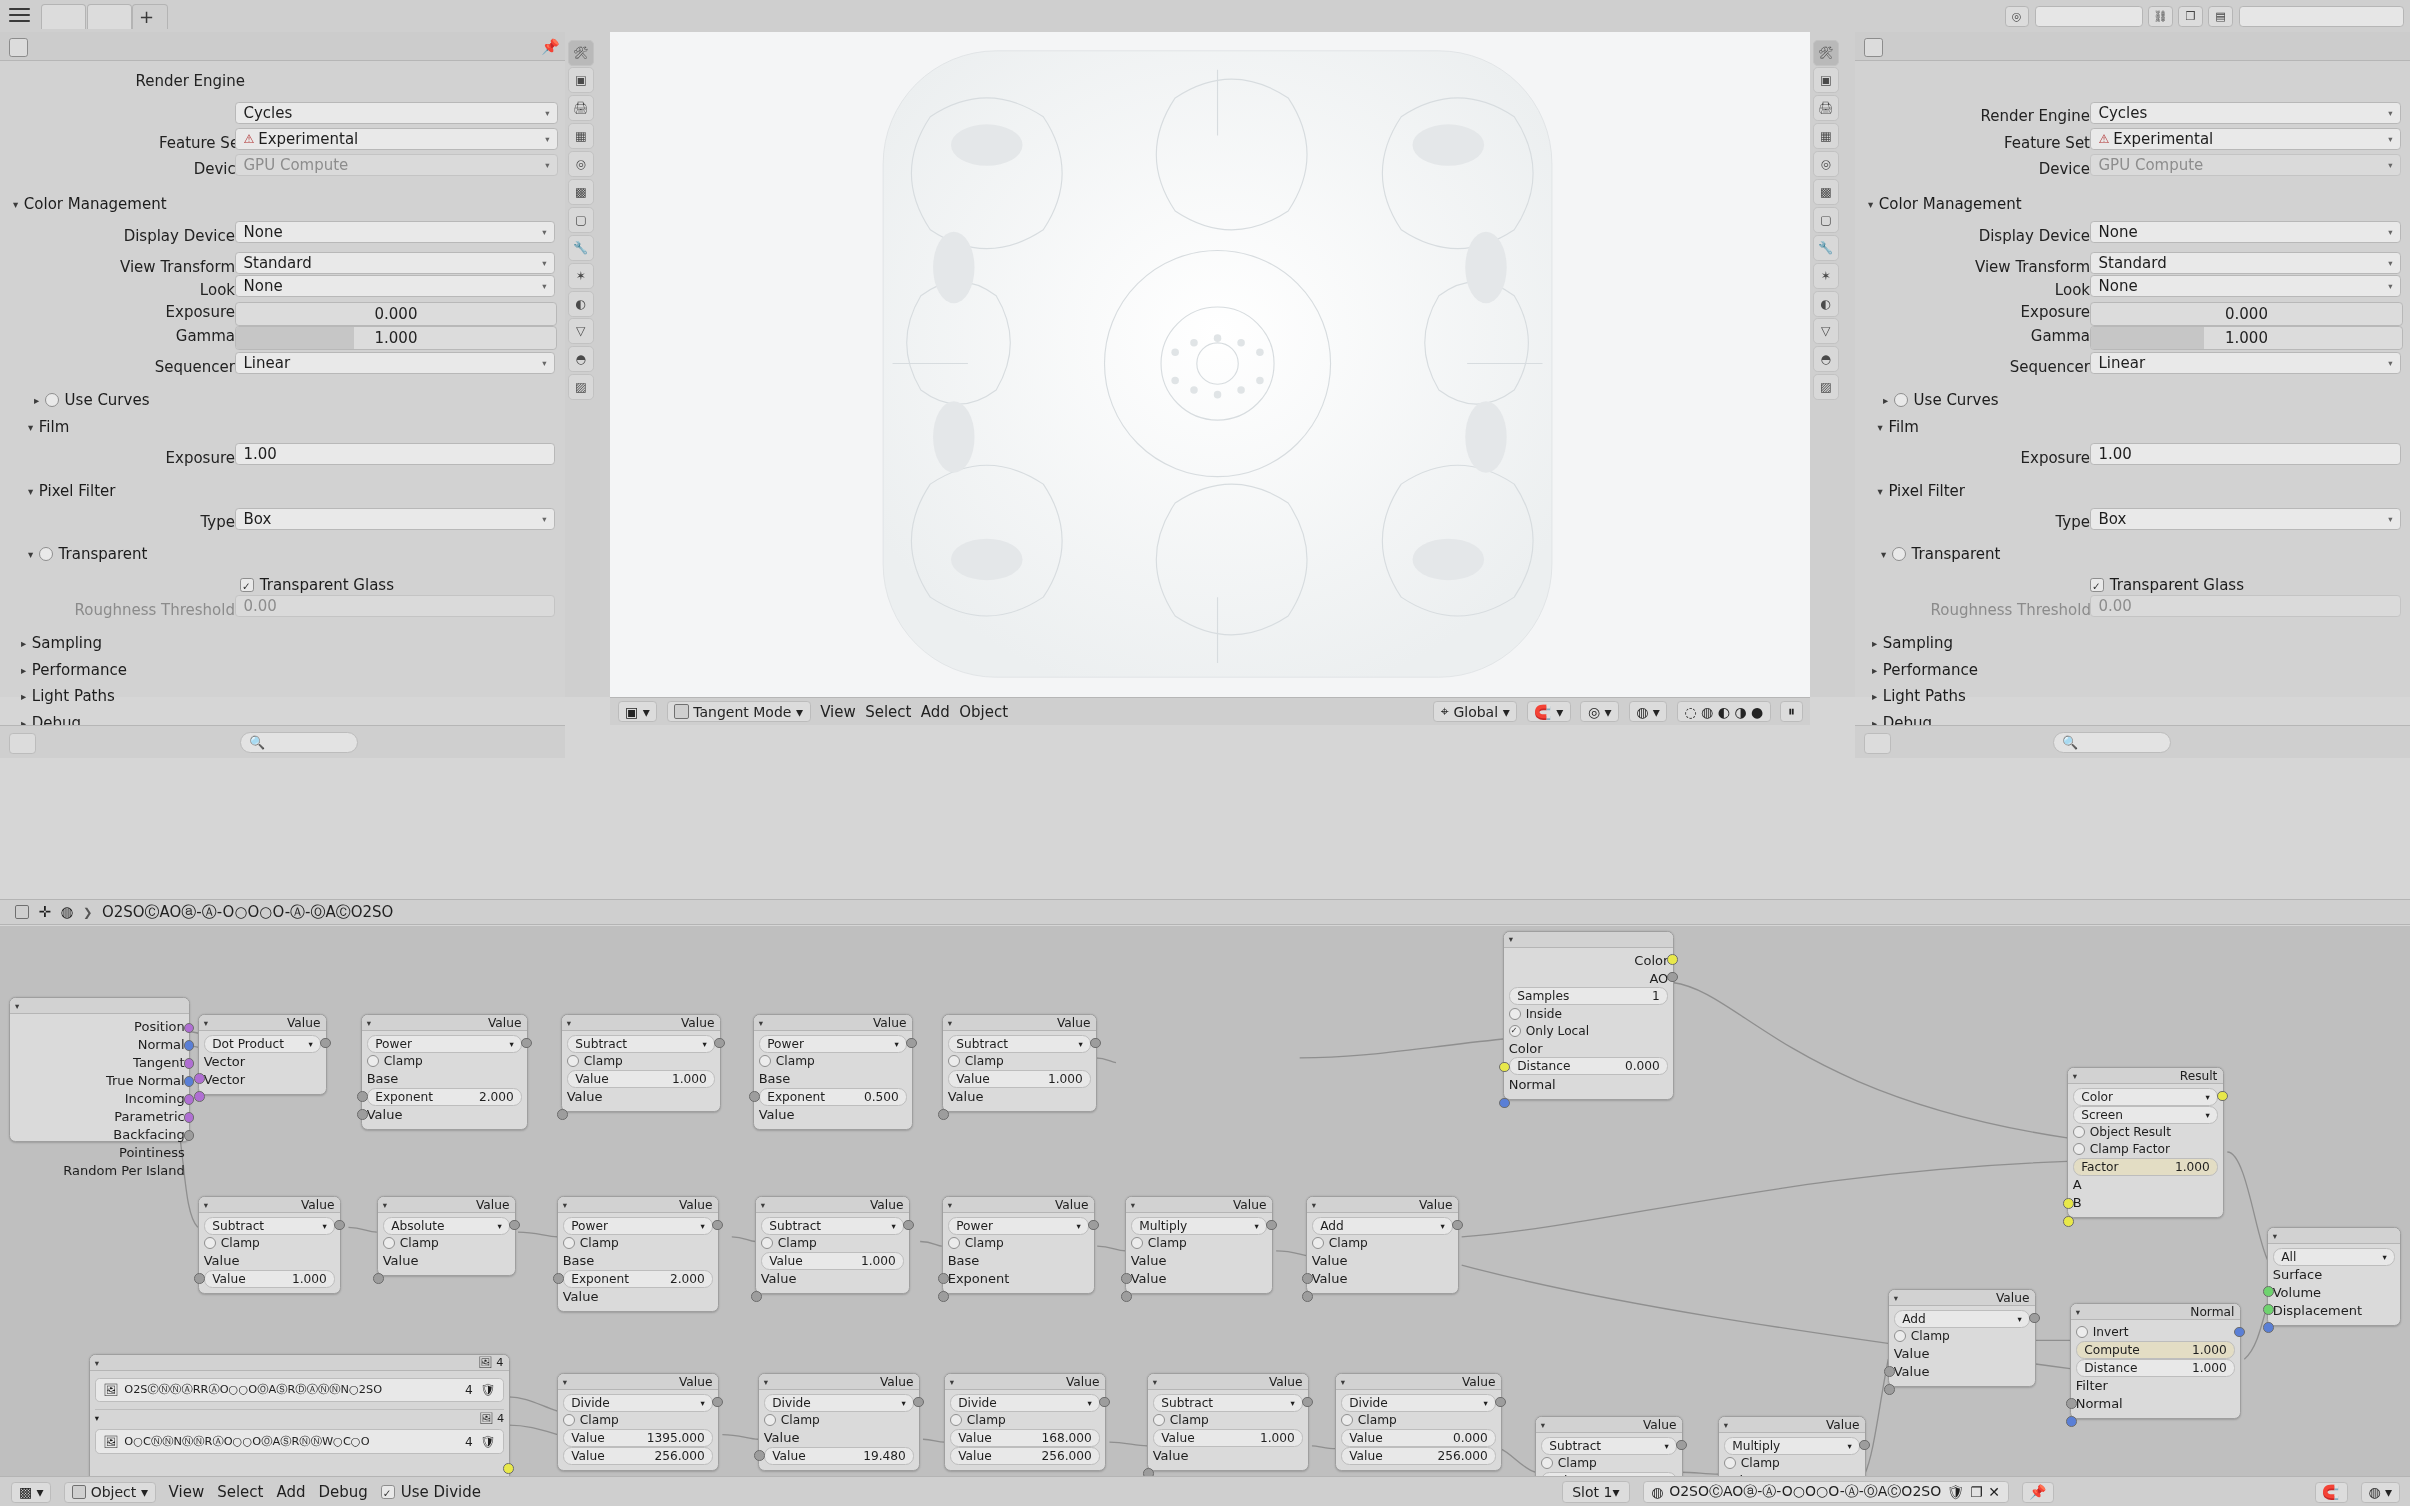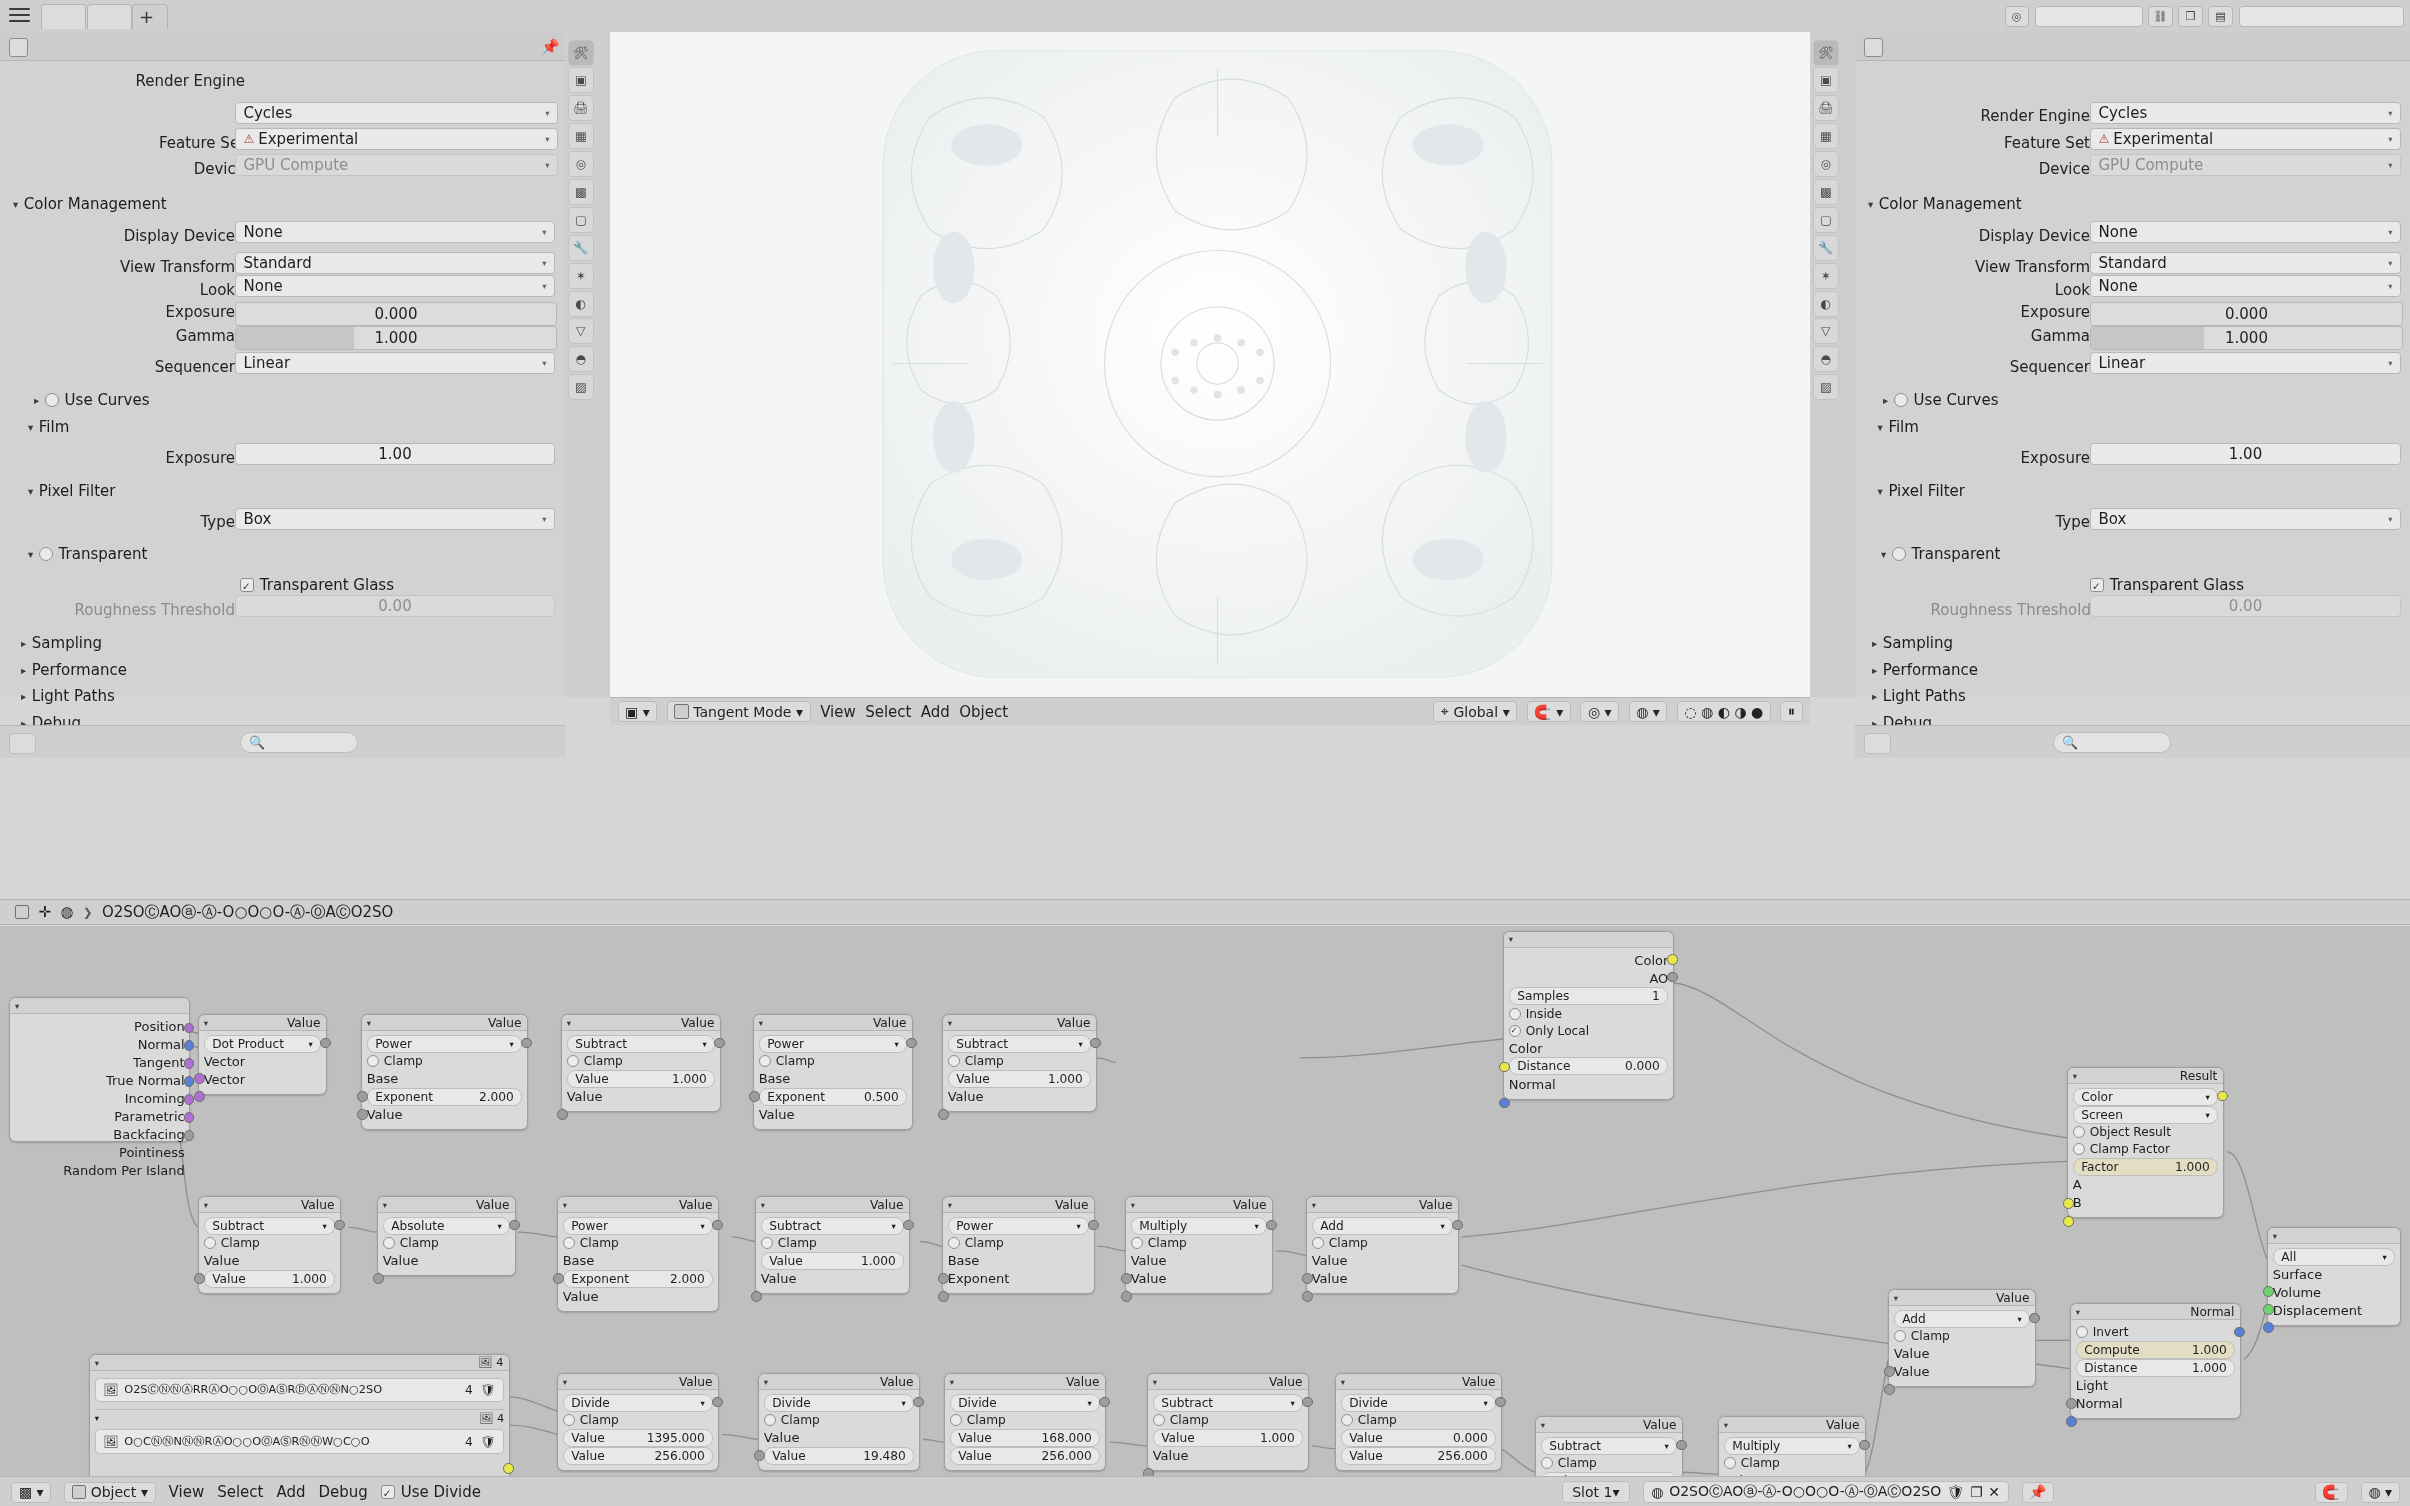--- a/index.html
+++ b/index.html
@@ -21,21 +21,21 @@
 
   
   .panel{position:absolute;background:#d2d2d2;}
   .phead{position:absolute;height:28px;background:#cccccc;border-bottom:0.9px solid #b6b6b6;}
 
   
   .props{font-size:15px;color:#232323;}
   .prow{position:absolute;height:21.7px;display:flex;align-items:center;}
   .plabel{text-align:right;color:#222;font-size:15px;}
   .pfield{height:21.7px;background:#e9e9e9;border:0.9px solid #b8b8b8;border-radius:3.8px;display:flex;align-items:center;padding:0 7.5px;box-sizing:border-box;font-size:15px;color:#1d1d1d;}
-  .pfield.center{justify-content:center;}
+  .pfield.center{justify-content:flex-start;}
   .pfield.dis{background:#dadada;color:#8d8d8d;border-color:#c4c4c4;}
   .pfield .caretR{margin-left:auto;font-size:8.5px;color:#666;}
   .slider{position:relative;height:21.7px;background:#dcdcdc;border:0.9px solid #b8b8b8;border-radius:3.8px;overflow:hidden;}
   .slider .fill{position:absolute;left:0;top:0;bottom:0;background:#c6c6c6;}
   .slider span{position:absolute;left:0;right:0;top:0;bottom:0;display:flex;align-items:center;justify-content:center;font-size:15px;}
   .sect{position:absolute;display:flex;align-items:center;gap:5.6px;font-size:15px;color:#1c1c1c;}
   .tri{font-size:10.4px;color:#3c3c3c;}
   .chk{width:12.2px;height:12.2px;border:0.9px solid #8e8e8e;border-radius:2.8px;background:#e9e9e9;display:inline-block;}
   .chk.on{background:#e9e9e9;}
   .chk.on:after{content:"\2713";font-size:10.4px;color:#333;position:relative;left:0.9px;top:-2.8px;}
@@ -1031,21 +1031,21 @@
               <span>1.000</span>
             </div>
           </div>
         <div class="nrow">
             <div class="nfield sp">
               <span>Distance</span>
               <span>1.000</span>
             </div>
           </div>
         <div class="nrow left">
-            <span>Light</span>
+            <span>Filter</span>
           </div>
         <div class="nrow left">
             <span>Normal</span>
           </div>
       </div>
       <div class="sock s-blue" style="right:-4.7px;top:22.6px;"></div>
       <div class="sock s-gray" style="left:-4.7px;top:94px;"></div>
       <div class="sock s-blue" style="left:-4.7px;top:112px;"></div>
     </div>
 

